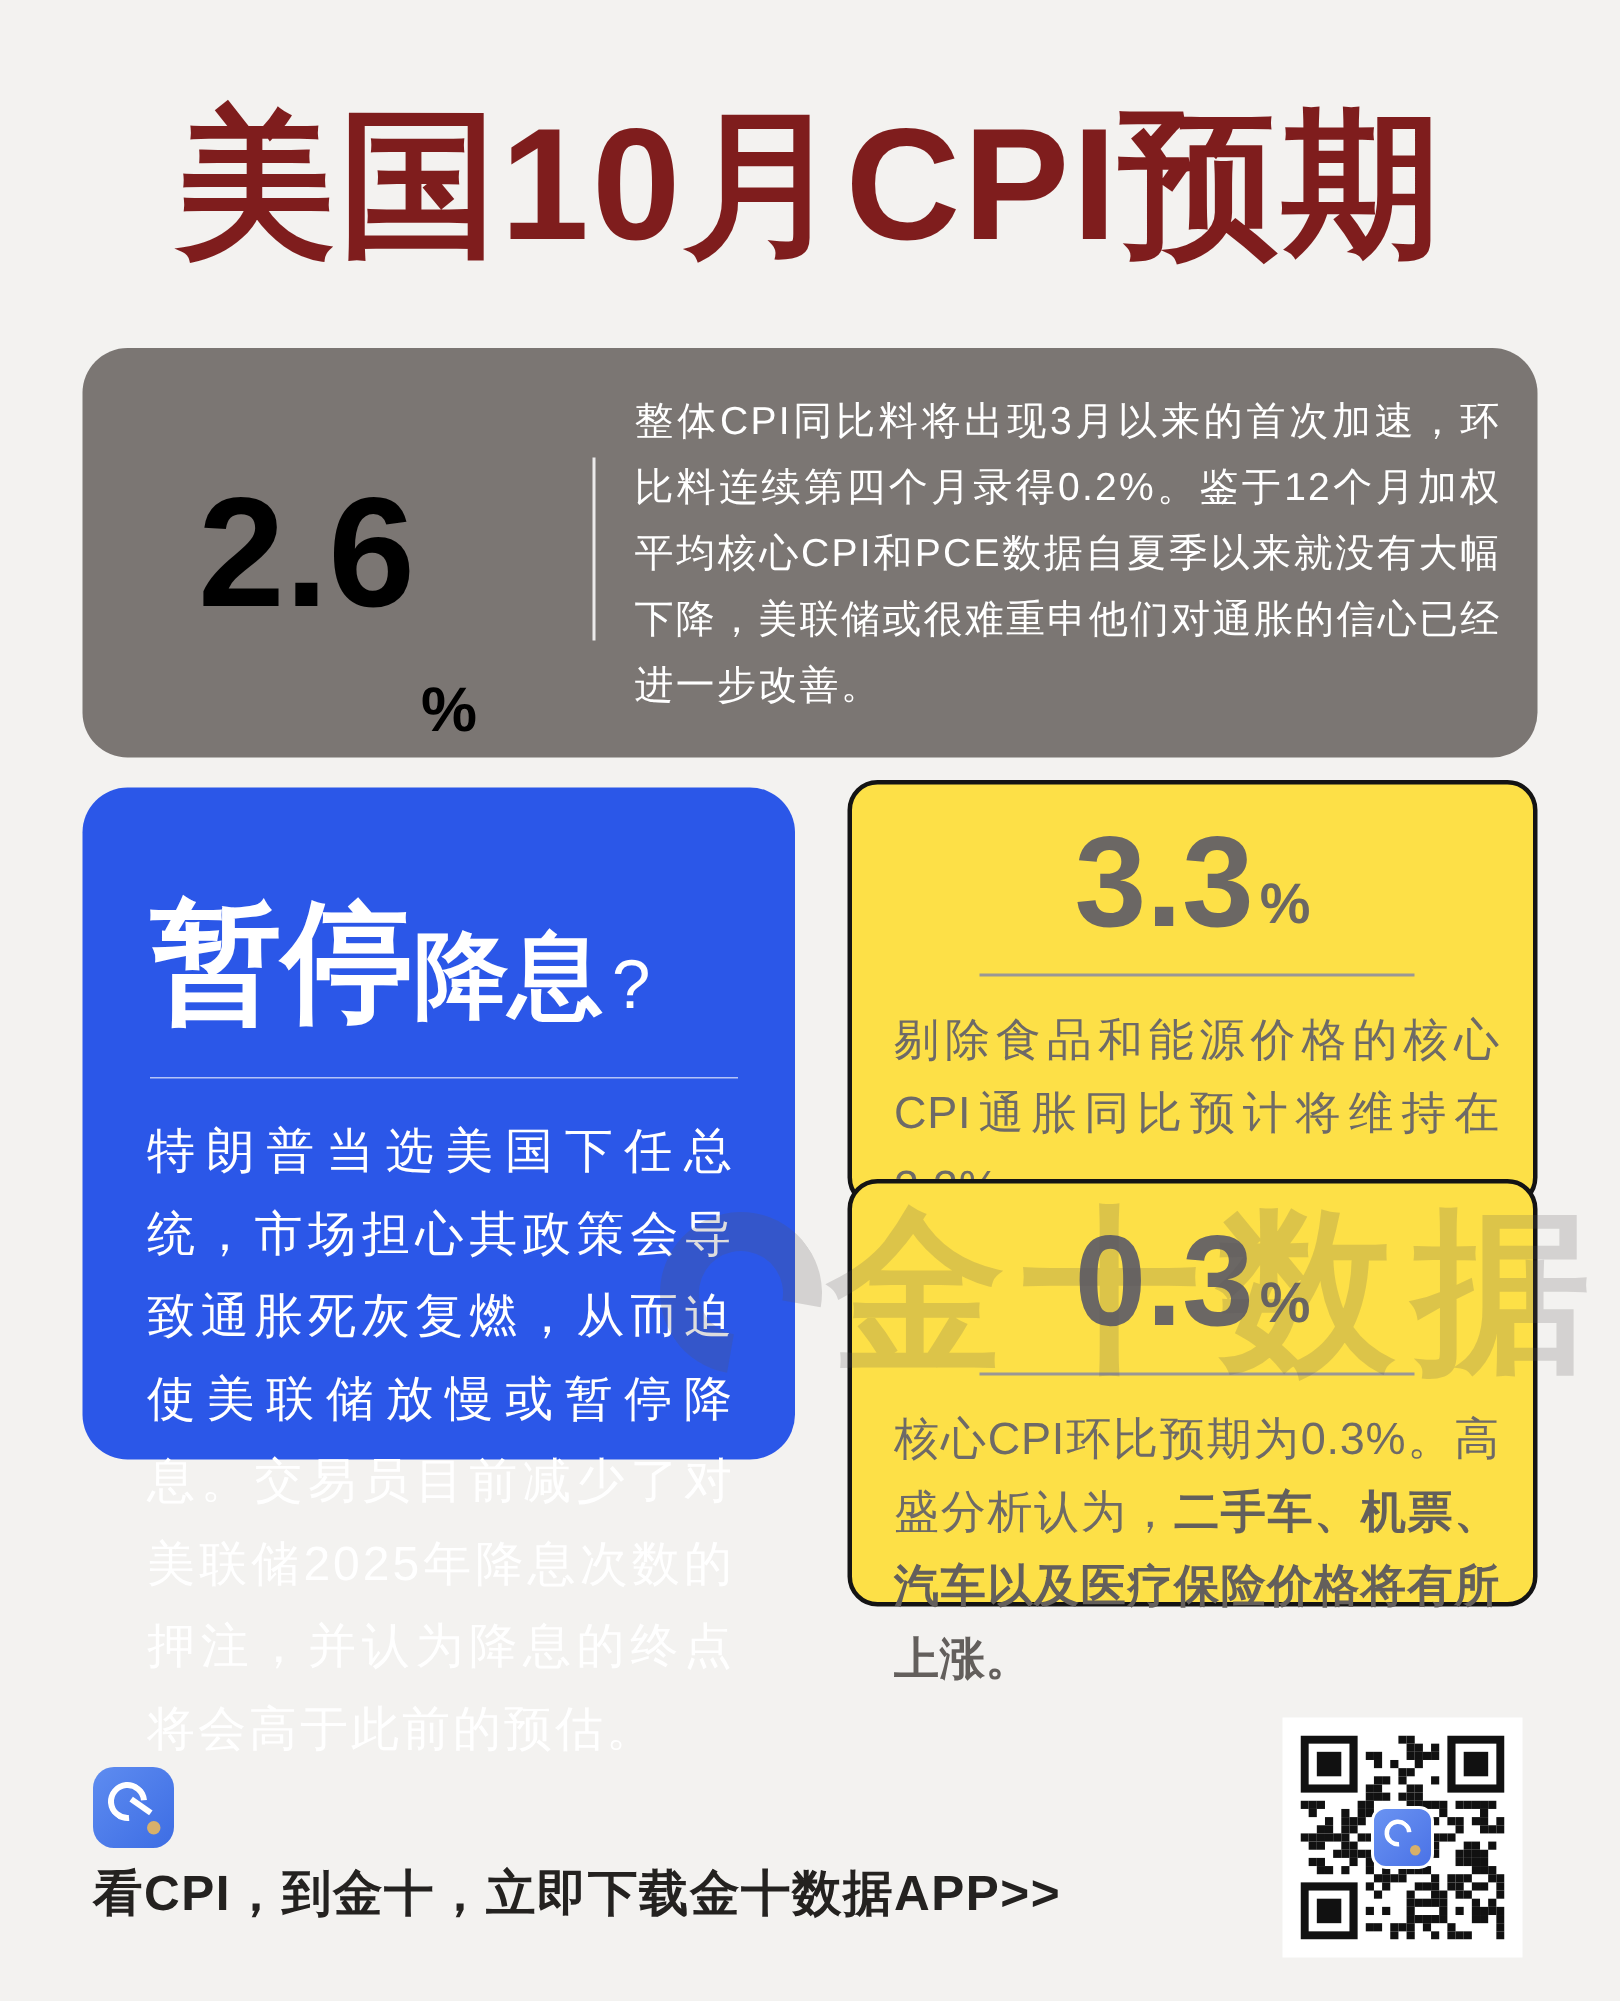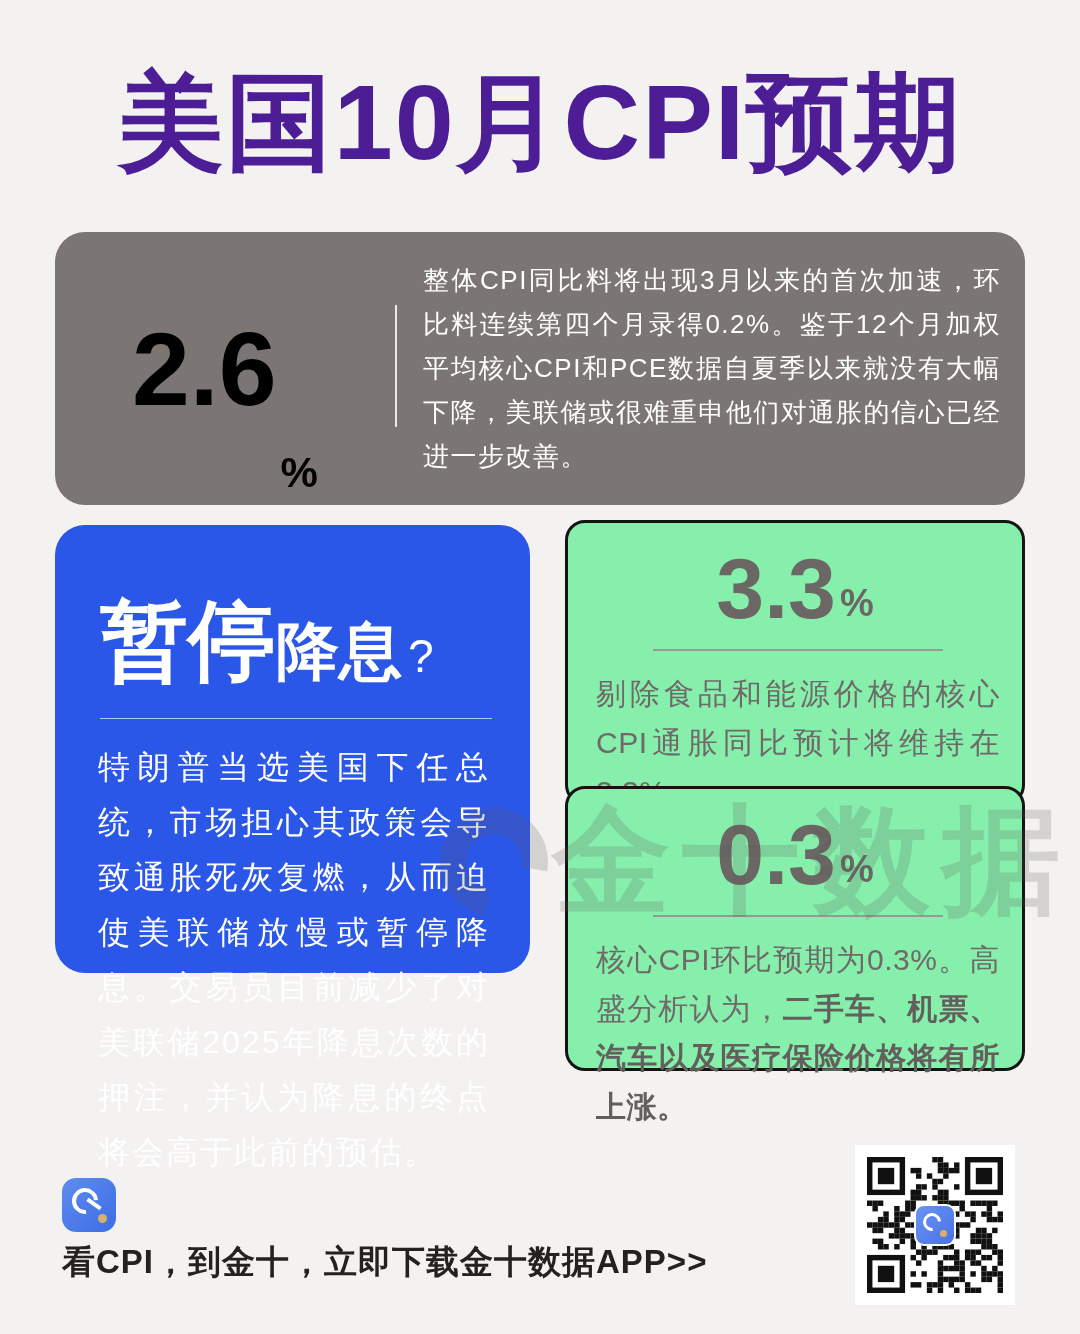--- a/index.html
+++ b/index.html
@@ -16,21 +16,21 @@
   }
 
   
   .page-title {
     position: absolute;
     top: 52px; left: 0; right: 0;
     text-align: center;
     font-size: 106px;
     font-weight: 900;
     letter-spacing: 2px;
-    color: #4c1d95;
+    color: #7f1d1d;
   }
 
   
   .headline-card {
     position: absolute;
     left: 55px; top: 232px;
     width: 970px; height: 273px;
     background: #7b7673;
     border-radius: 30px;
   }
@@ -95,21 +95,21 @@
     line-height: 55px;
     letter-spacing: 2px;
     text-align: justify;
   }
 
   
   .outline-card {
     position: absolute;
     left: 565px;
     width: 460px; height: 285px;
-    background: #86efac;
+    background: #fde047;
     border: 3px solid #141414;
     border-radius: 20px;
   }
   .card-yoy { top: 520px; }
   .card-mom { top: 786px; padding-left: 30px; }
   .outline-num {
     position: absolute;
     top: 22px; left: 0; right: 0;
     display: flex;
     justify-content: center;

